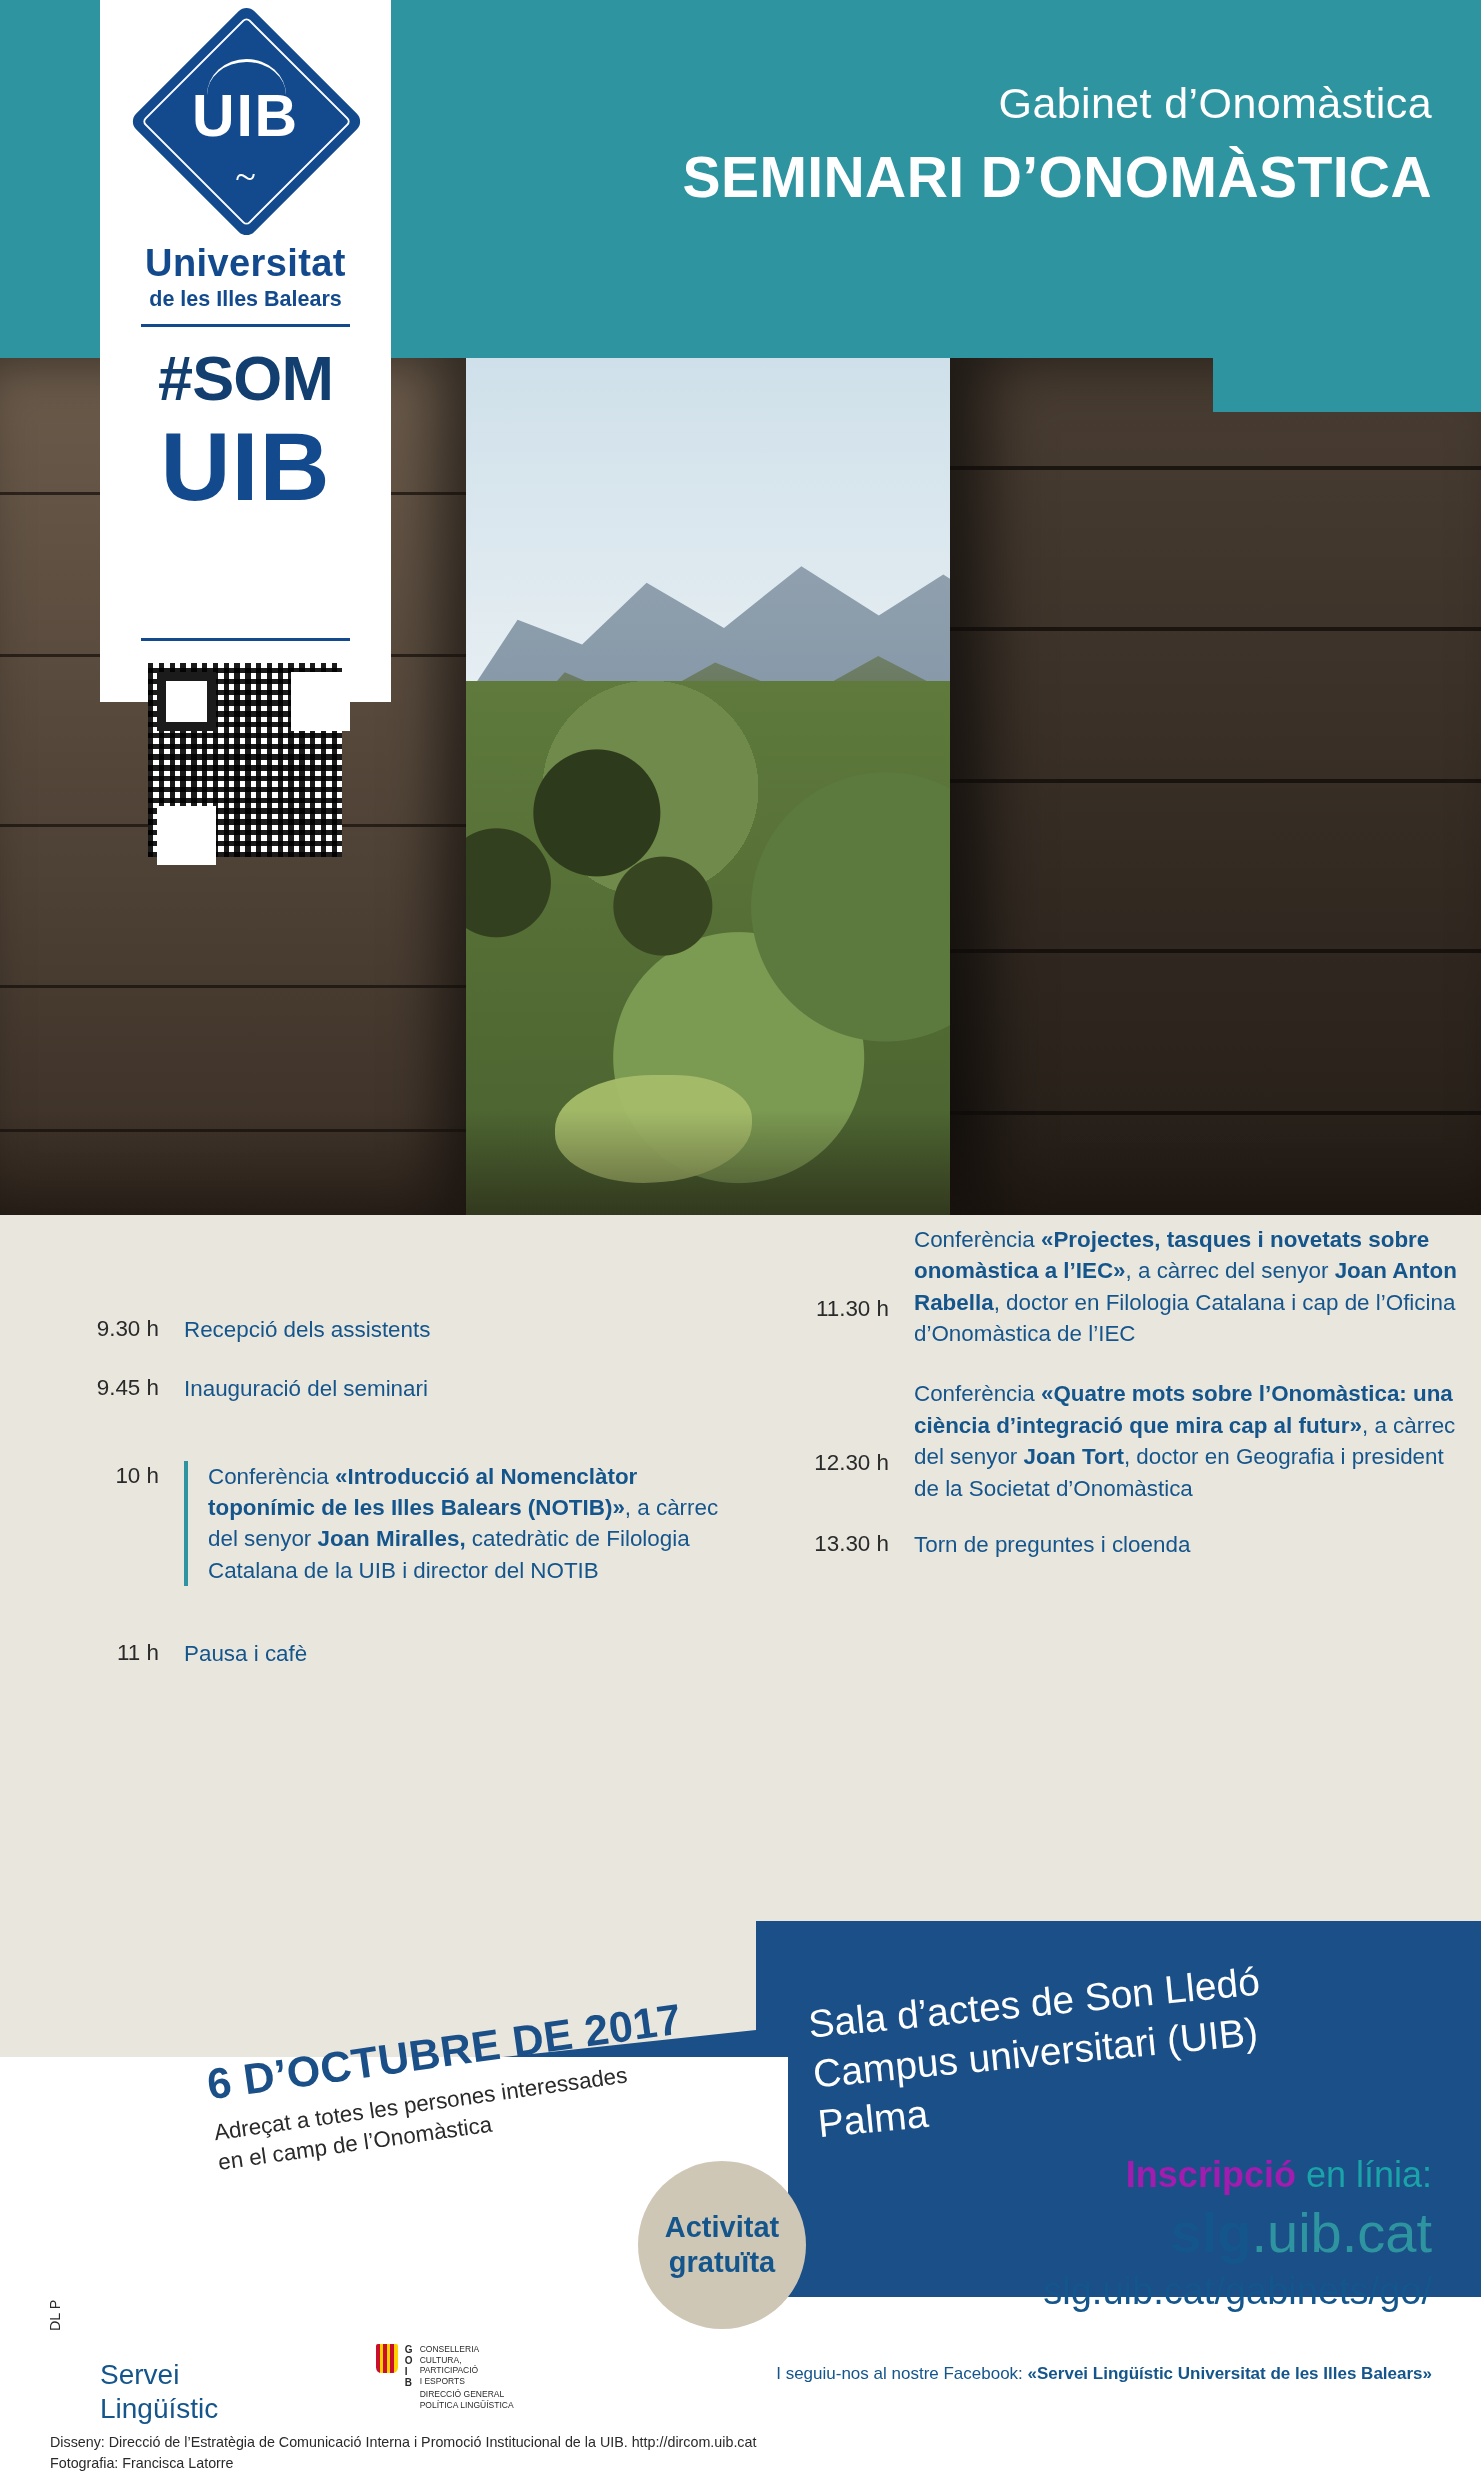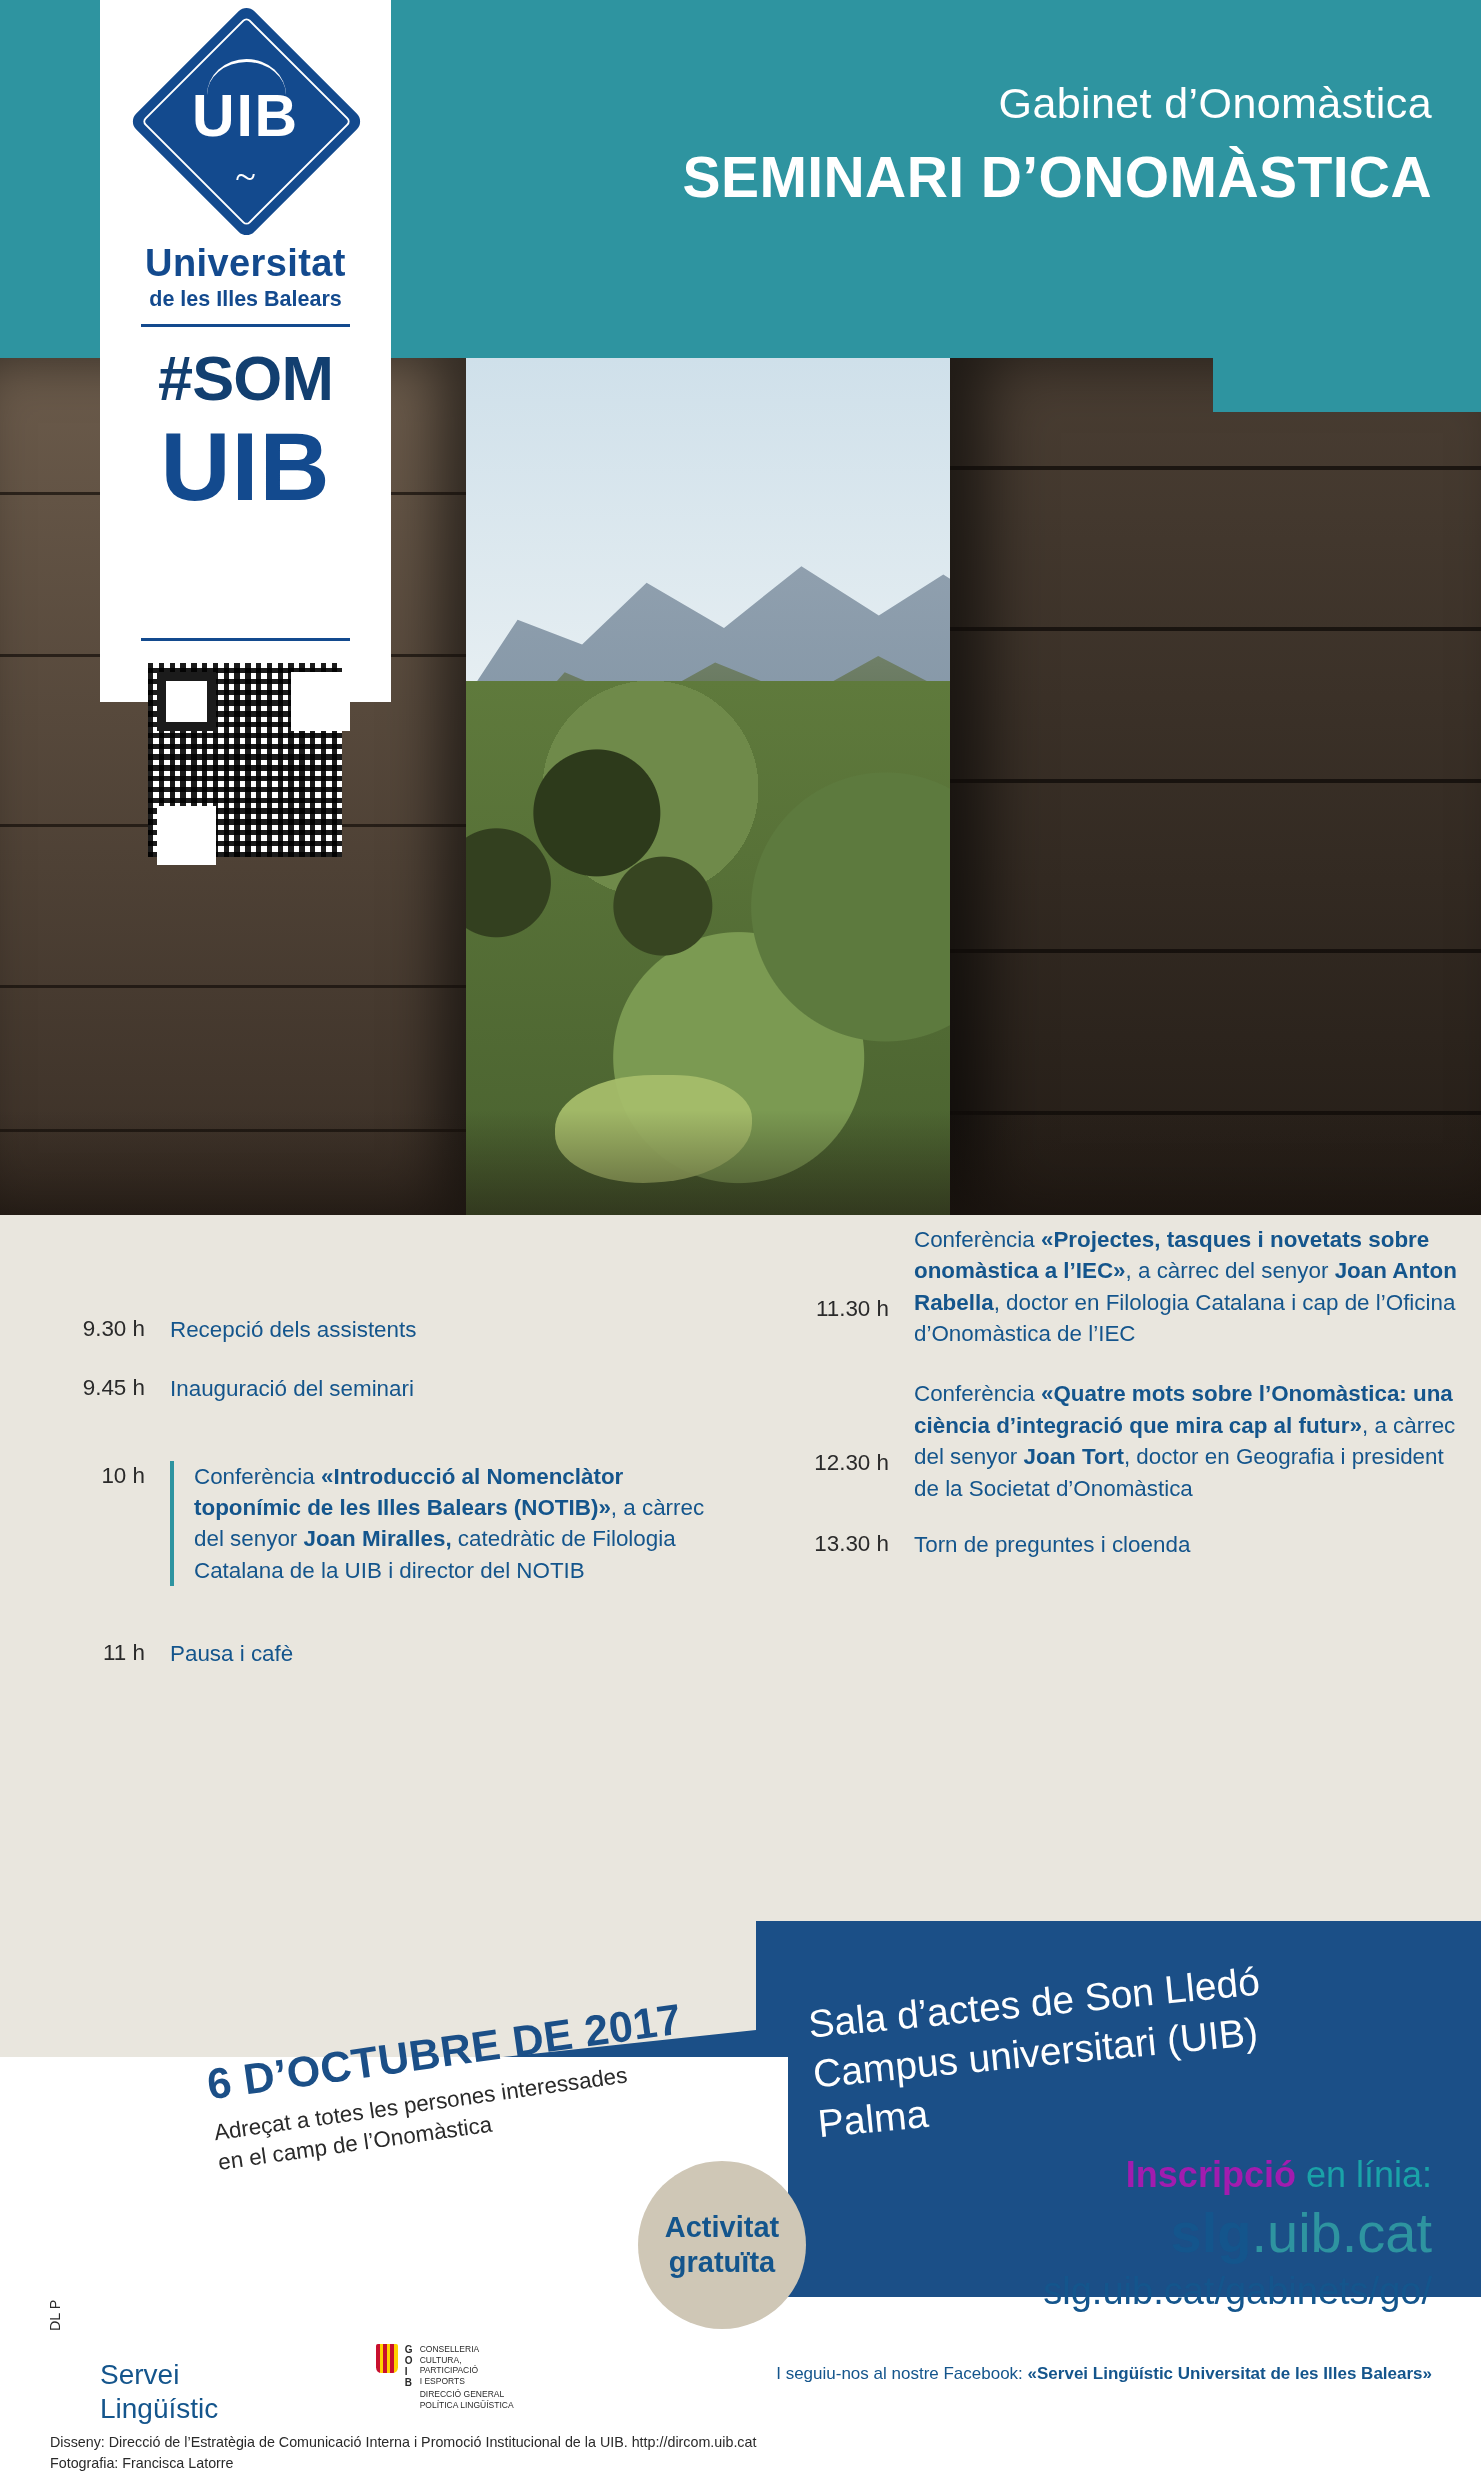--- a/index.html
+++ b/index.html
@@ -280,21 +280,21 @@
   .program {
     position: absolute;
     left: 0; top: 1215px;
     width: 1482px; height: 717px;
     background: #e9e6de;
   }
   .col {
     position: absolute;
     top: 0;
   }
-  .col-left  { left: 0;   width: 735px; }
+  .col-left  { left: 14px;   width: 735px; }
   .col-right { left: 744px; width: 738px; }
 
   .row {
     position: relative;
     display: flex;
     align-items: flex-start;
     margin-bottom: 16px;
   }
   .time {
     width: 170px;

